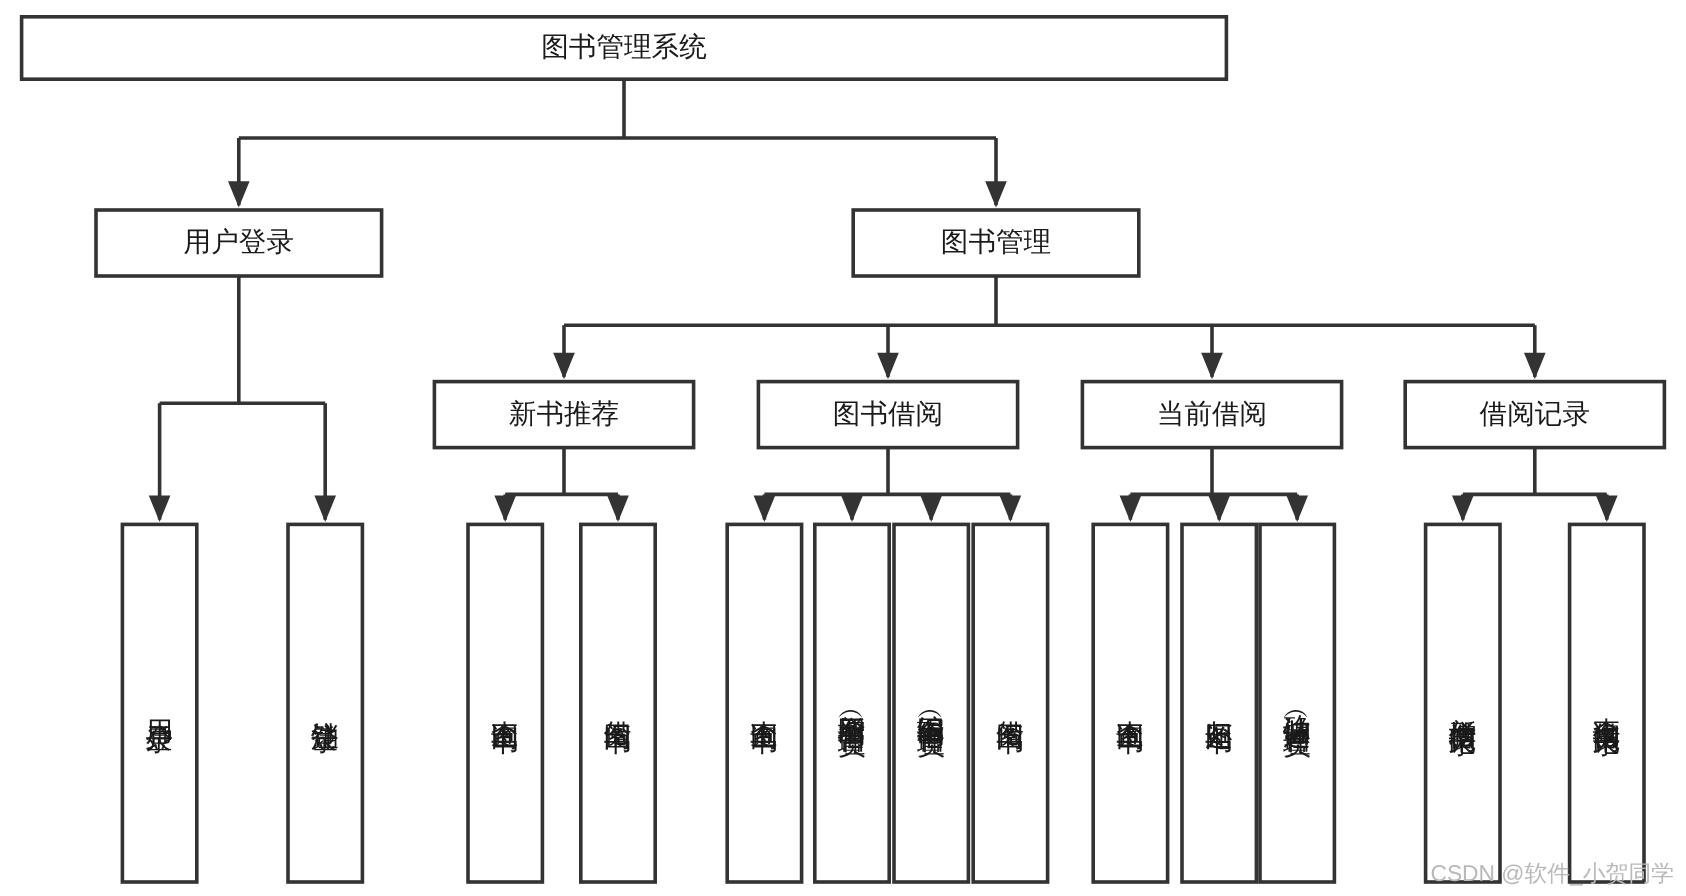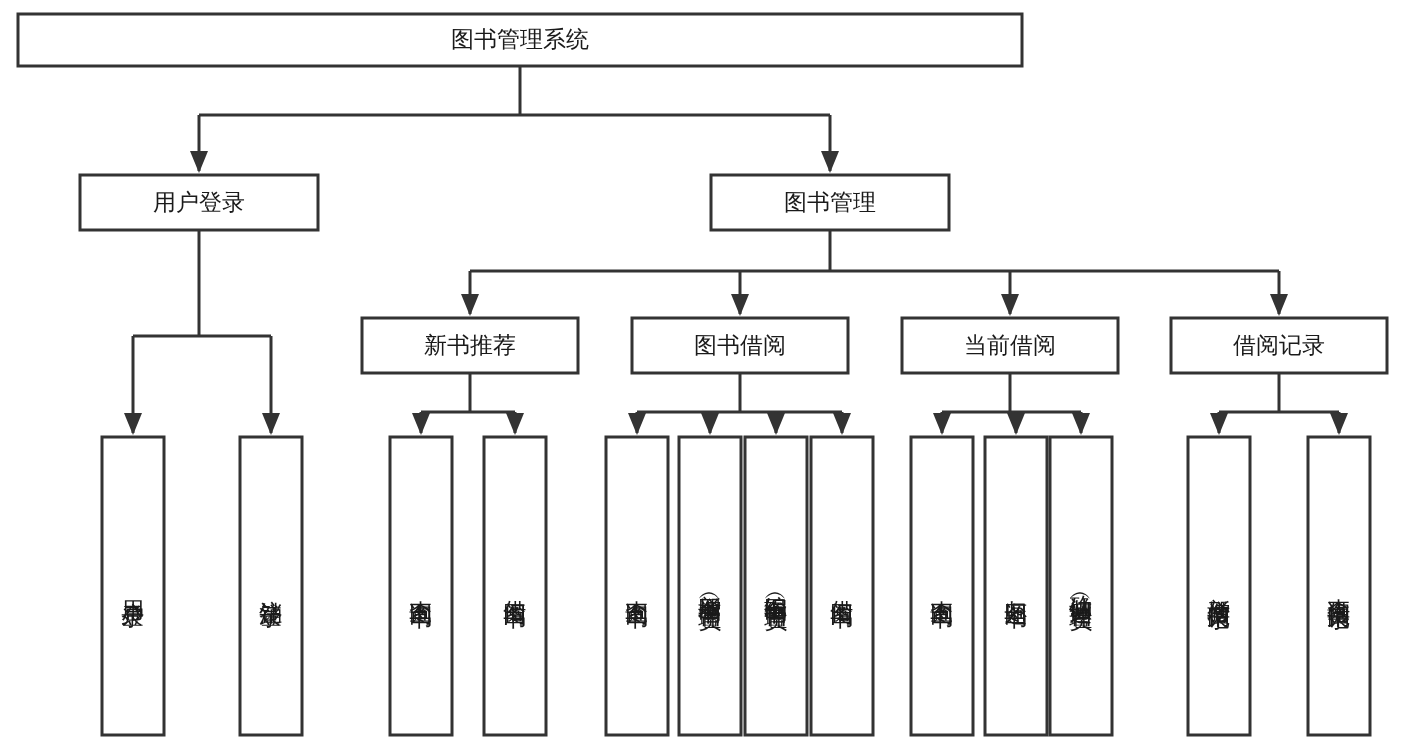--- a/index.html
+++ b/index.html
@@ -207,13 +207,14 @@
       <div class="vlabel" style="left: 679px; top: 447px; width: 62px; height: 278px; display: flex; align-items: center; justify-content: center;">新增图书（管理员）</div>
       <div class="vlabel" style="left: 745px; top: 447px; width: 62px; height: 278px; display: flex; align-items: center; justify-content: center;">编辑图书（管理员）</div>
       <div class="vlabel" style="left: 811px; top: 447px; width: 62px; height: 278px; display: flex; align-items: center; justify-content: center;">借阅图书</div>
       <div class="vlabel" style="left: 911px; top: 447px; width: 62px; height: 278px; display: flex; align-items: center; justify-content: center;">查询图书</div>
       <div class="vlabel" style="left: 985px; top: 447px; width: 62px; height: 278px; display: flex; align-items: center; justify-content: center;">归还图书</div>
       <div class="vlabel" style="left: 1050px; top: 447px; width: 62px; height: 278px; display: flex; align-items: center; justify-content: center;">确认归还（管理员）</div>
       <div class="vlabel" style="left: 1188px; top: 447px; width: 62px; height: 278px; display: flex; align-items: center; justify-content: center;">新增借阅记录</div>
       <div class="vlabel" style="left: 1308px; top: 447px; width: 62px; height: 278px; display: flex; align-items: center; justify-content: center;">查询借阅记录</div>
     </div>
 
+  <div class="watermark">CSDN @软件_小贺同学</div>
 </div>
 
 </body></html>

